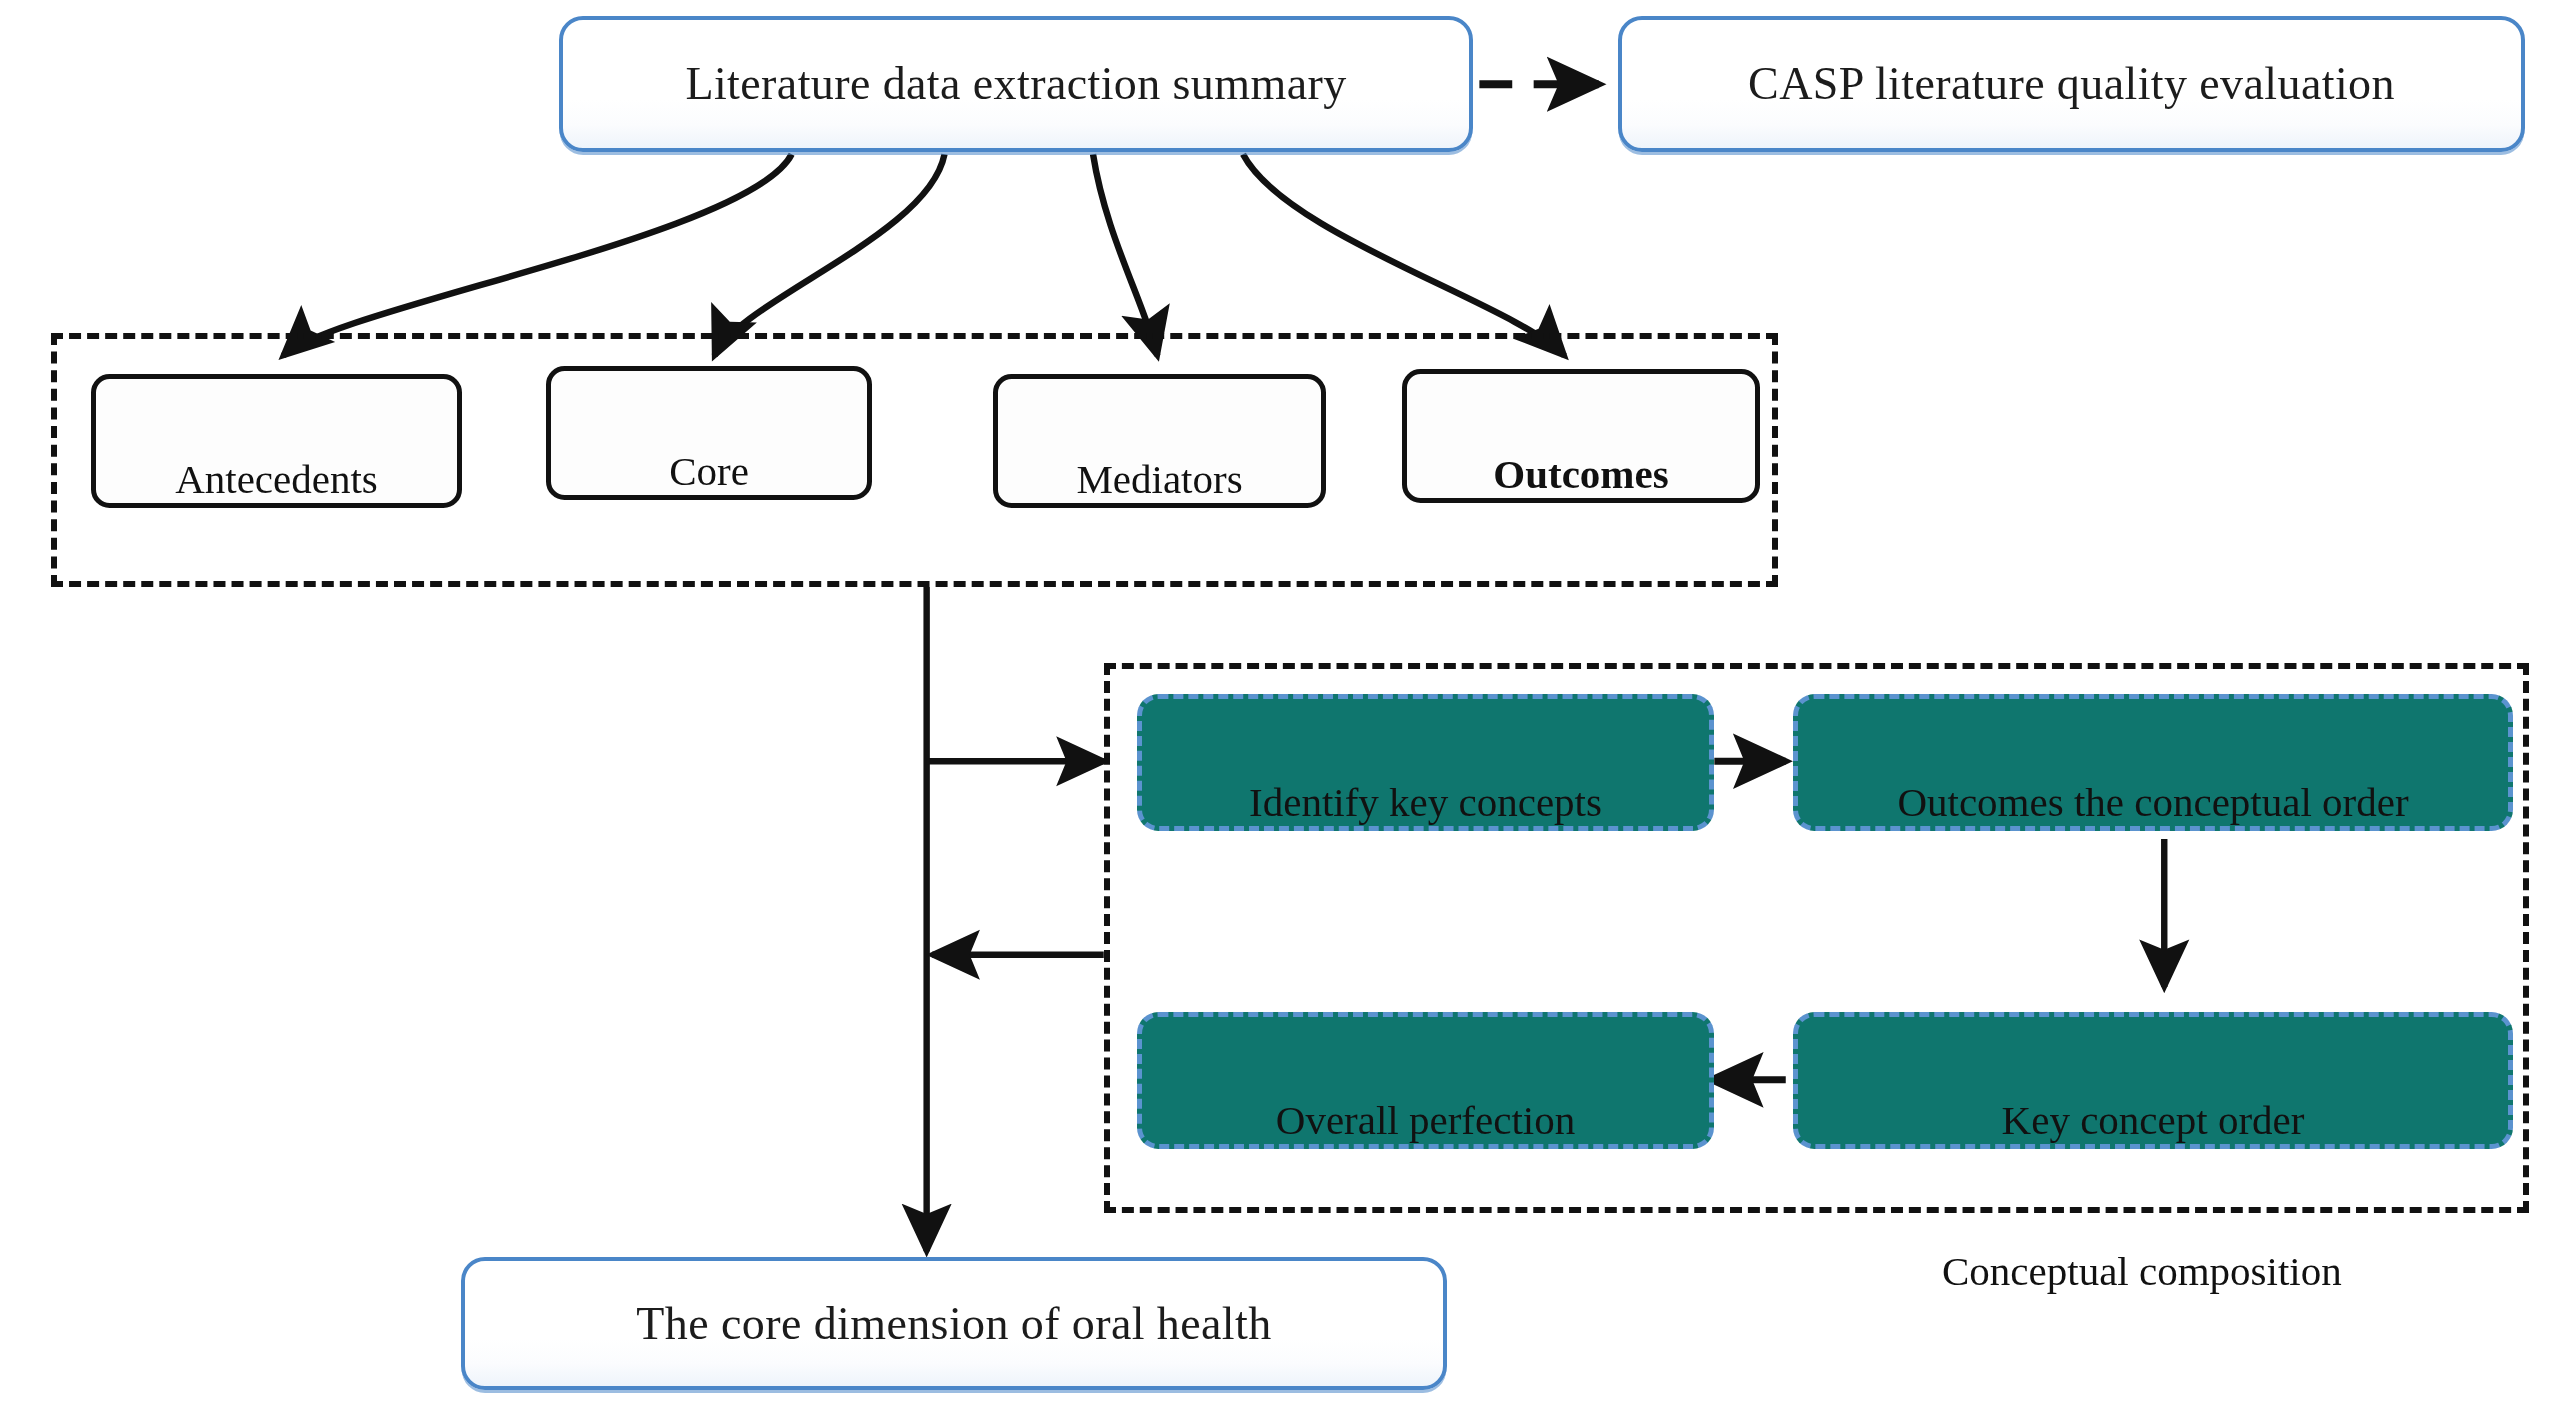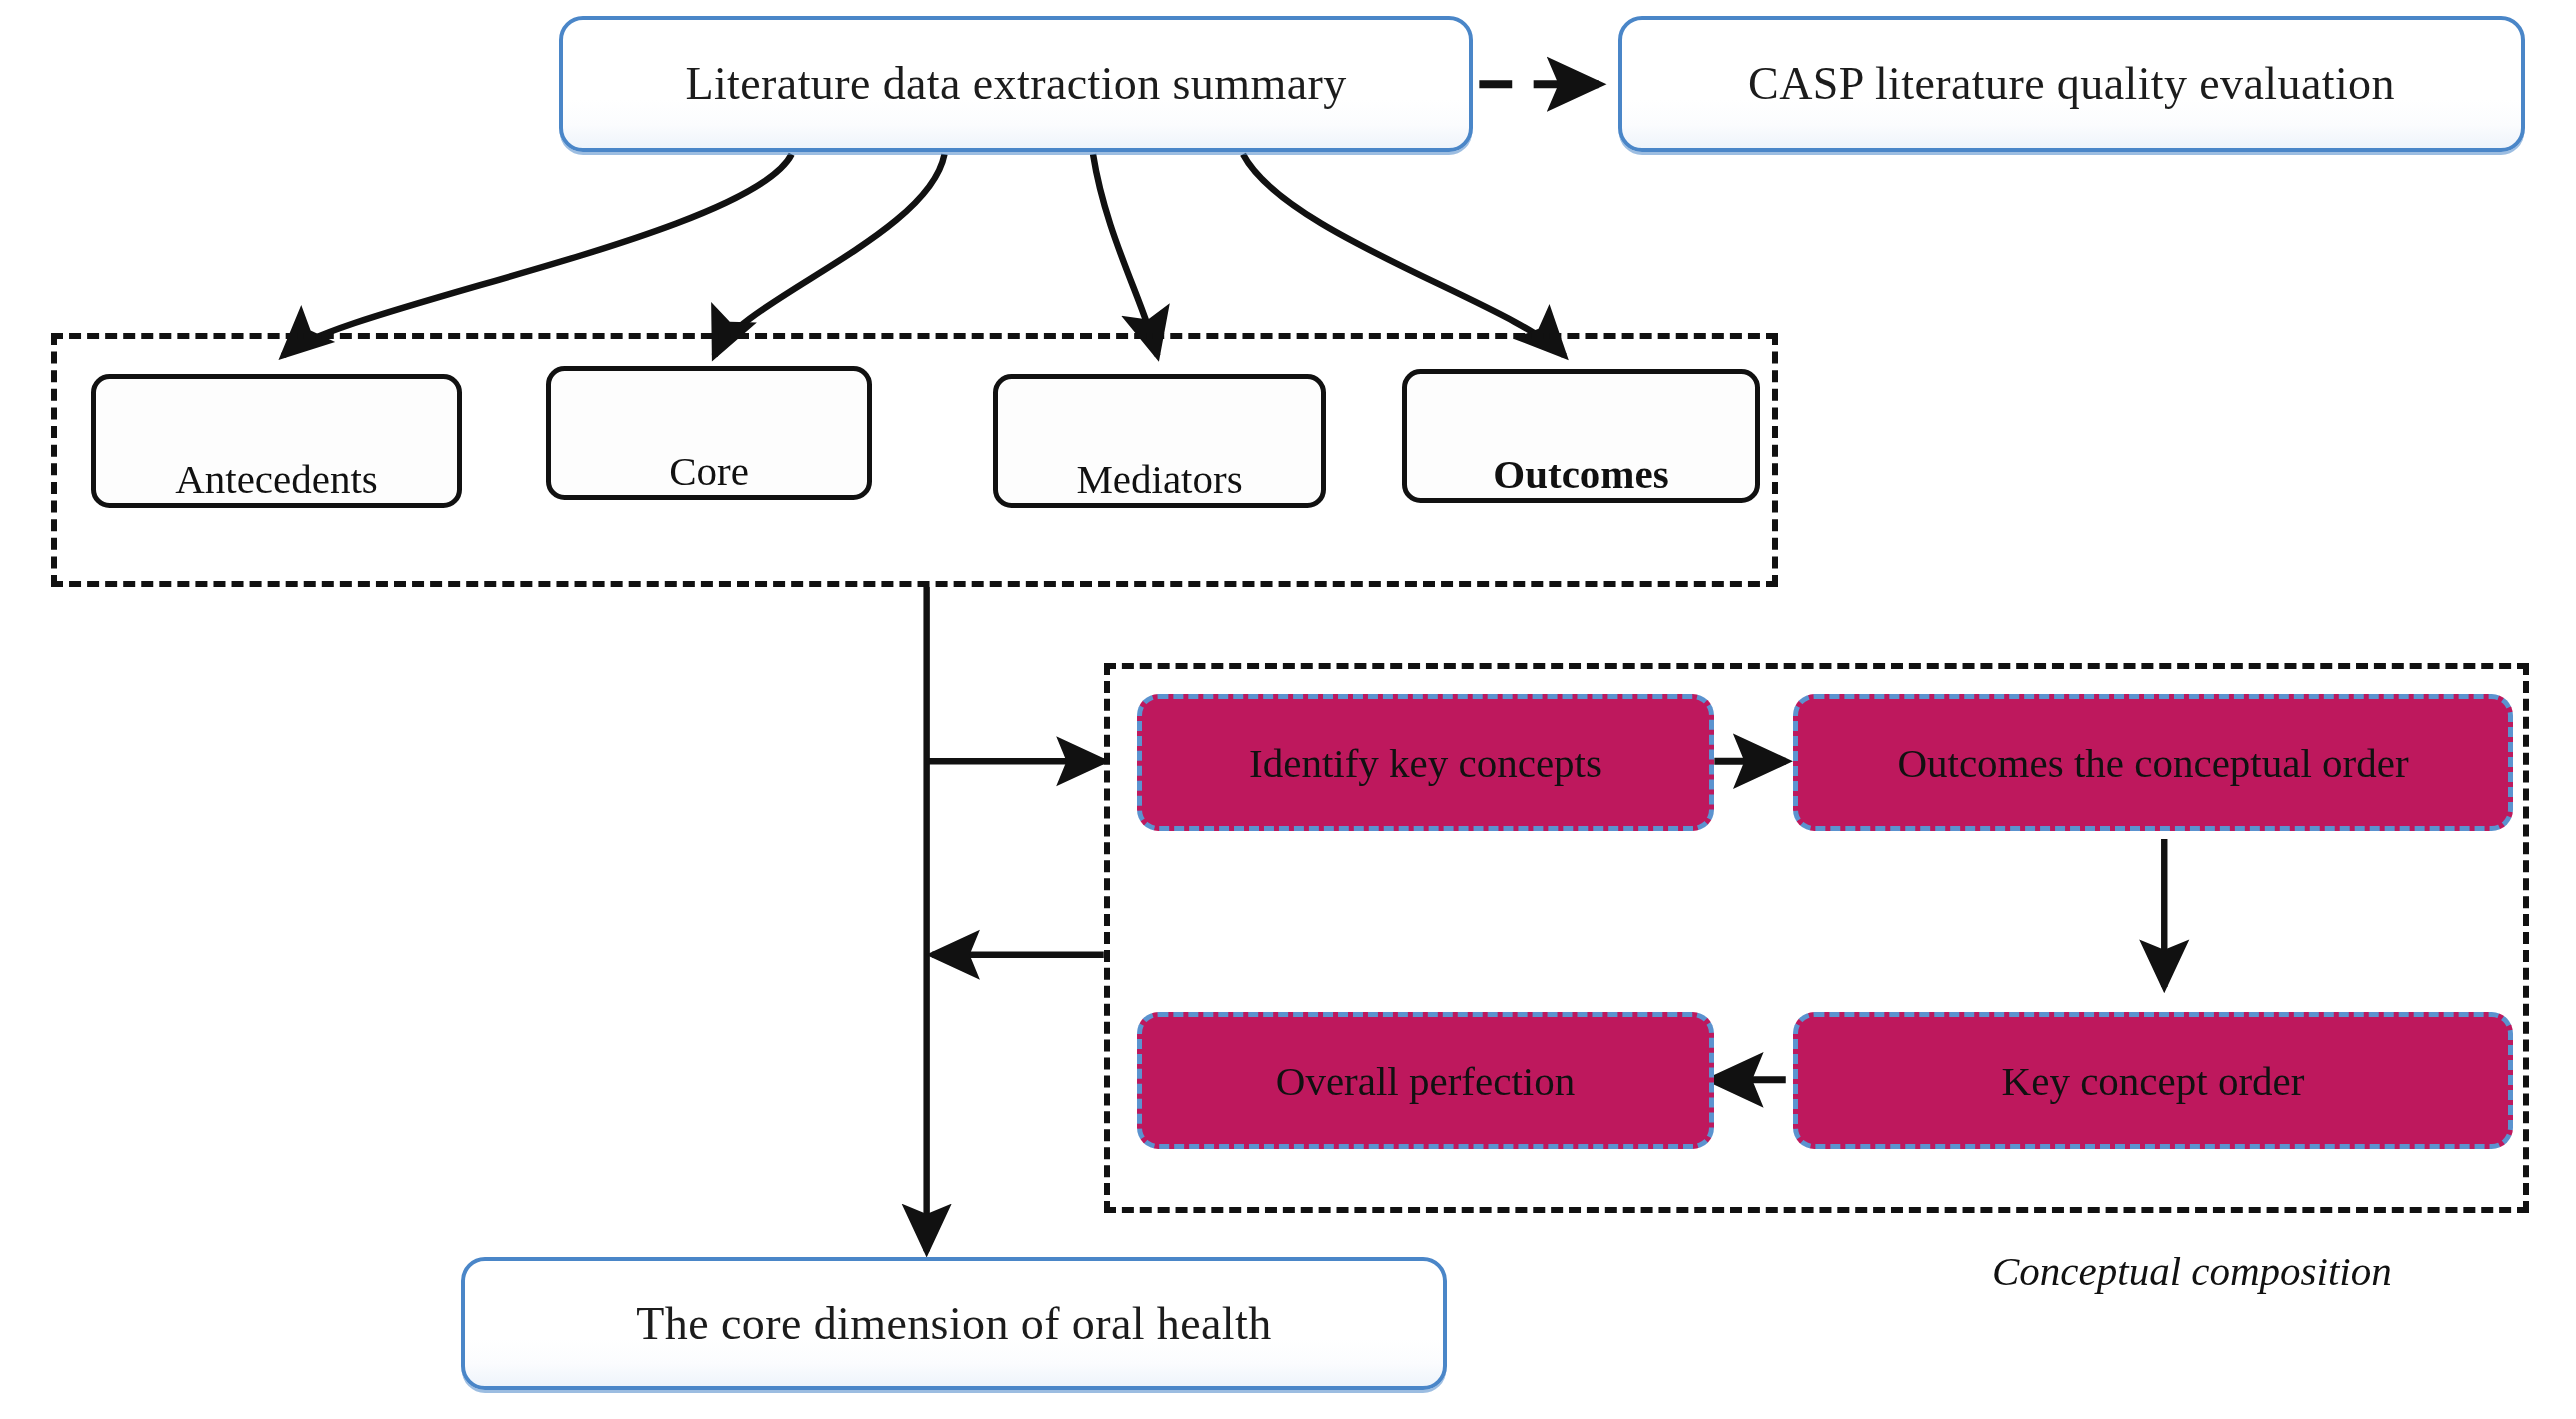--- a/index.html
+++ b/index.html
@@ -59,23 +59,23 @@
     color: #111111;
     white-space: nowrap;
   }
 
   
   .bluedash {
     position: absolute;
     box-sizing: border-box;
     border: 5px dashed #5b93cf;
     border-radius: 21.4px;
-    background: #be185d;
+    background: #0f766e;
     display: flex;
-    align-items: center;
+    align-items: flex-end;
     justify-content: center;
   }
   .bluedash .lbl {
     font-size: 41px;
     color: #111111;
     white-space: nowrap;
   }
 
   
   .blackdash {
@@ -187,20 +187,20 @@
   </div>
 
   <div class="bluedash" style="left:1793px; top:1012px; width:720px; height:137px;">
     <span class="lbl">Key concept order</span>
   </div>
 
   <div class="bluedash" style="left:1137px; top:1012px; width:577px; height:137px;">
     <span class="lbl">Overall perfection</span>
   </div>
 
-  <div class="caption" style="left:1992px; top:1247px;font-style:italic;">Conceptual composition</div>
+  <div class="caption" style="left:1942px; top:1247px;">Conceptual composition</div>
 
   <div class="bluebox" style="left:461px; top:1257px; width:986px; height:133px;">
     <span class="lbl">The core dimension of oral health</span>
   </div>
 
 </div>
 
 
 </body></html>

